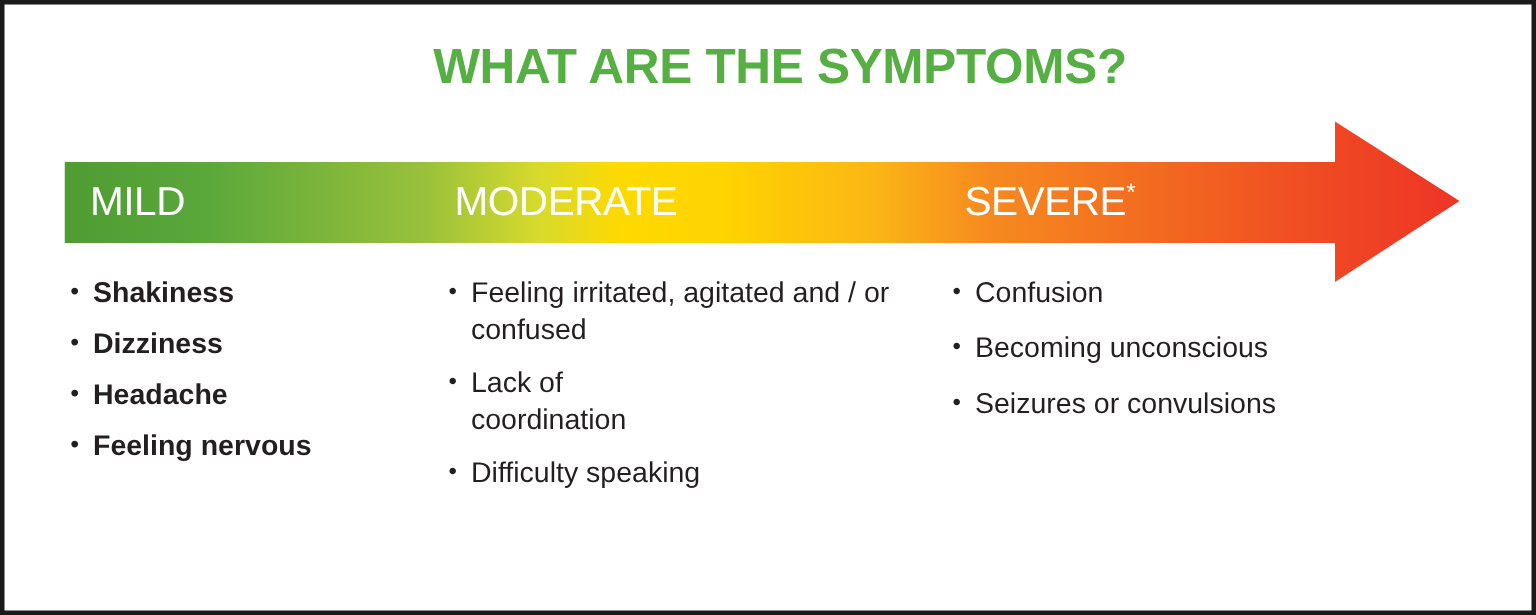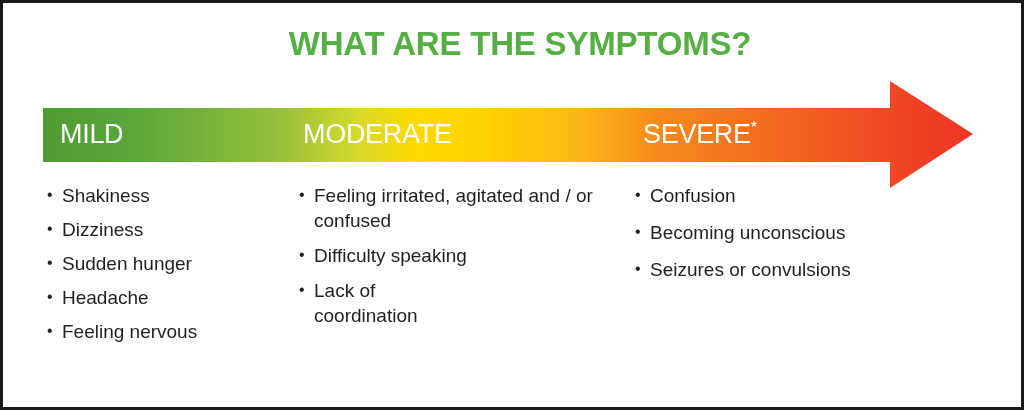--- a/index.html
+++ b/index.html
@@ -106,21 +106,21 @@
     color: #231f20;
   }
   .symptom-item::before {
     content: "\2022";
     position: absolute;
     left: 0;
     top: -1px;
     font-size: 16px;
     color: #231f20;
   }
-  #col-mild .symptom-item    { margin-bottom: 9px; }
+  #col-mild .symptom-item    { margin-bottom: 9px; font-weight: bold; }
   #col-moderate .symptom-item{ margin-bottom: 10px; }
   #col-severe .symptom-item  { margin-bottom: 12px; }
 </style>
 </head>
 <body>
 
 <div id="infographic">
 
   <div class="title">WHAT ARE THE SYMPTOMS?</div>
 
@@ -156,31 +156,30 @@
       <span>SEVERE</span><span class="sup">*</span>
     </div>
   </div>
 
   <div class="columns">
 
     <div class="column" id="col-mild">
       <ul class="symptom-list">
         <li class="symptom-item">Shakiness</li>
         <li class="symptom-item">Dizziness</li>
-        <li class="symptom-item">Sudden hunger</li>
         <li class="symptom-item">Headache</li>
         <li class="symptom-item">Feeling nervous</li>
       </ul>
     </div>
 
     <div class="column" id="col-moderate">
       <ul class="symptom-list">
         <li class="symptom-item">Feeling irritated, agitated and / or confused</li>
+        <li class="symptom-item" style="width:150px;">Lack of coordination</li>
         <li class="symptom-item">Difficulty speaking</li>
-        <li class="symptom-item" style="width:150px;">Lack of coordination</li>
       </ul>
     </div>
 
     <div class="column" id="col-severe">
       <ul class="symptom-list">
         <li class="symptom-item">Confusion</li>
         <li class="symptom-item">Becoming unconscious</li>
         <li class="symptom-item">Seizures or convulsions</li>
       </ul>
     </div>

